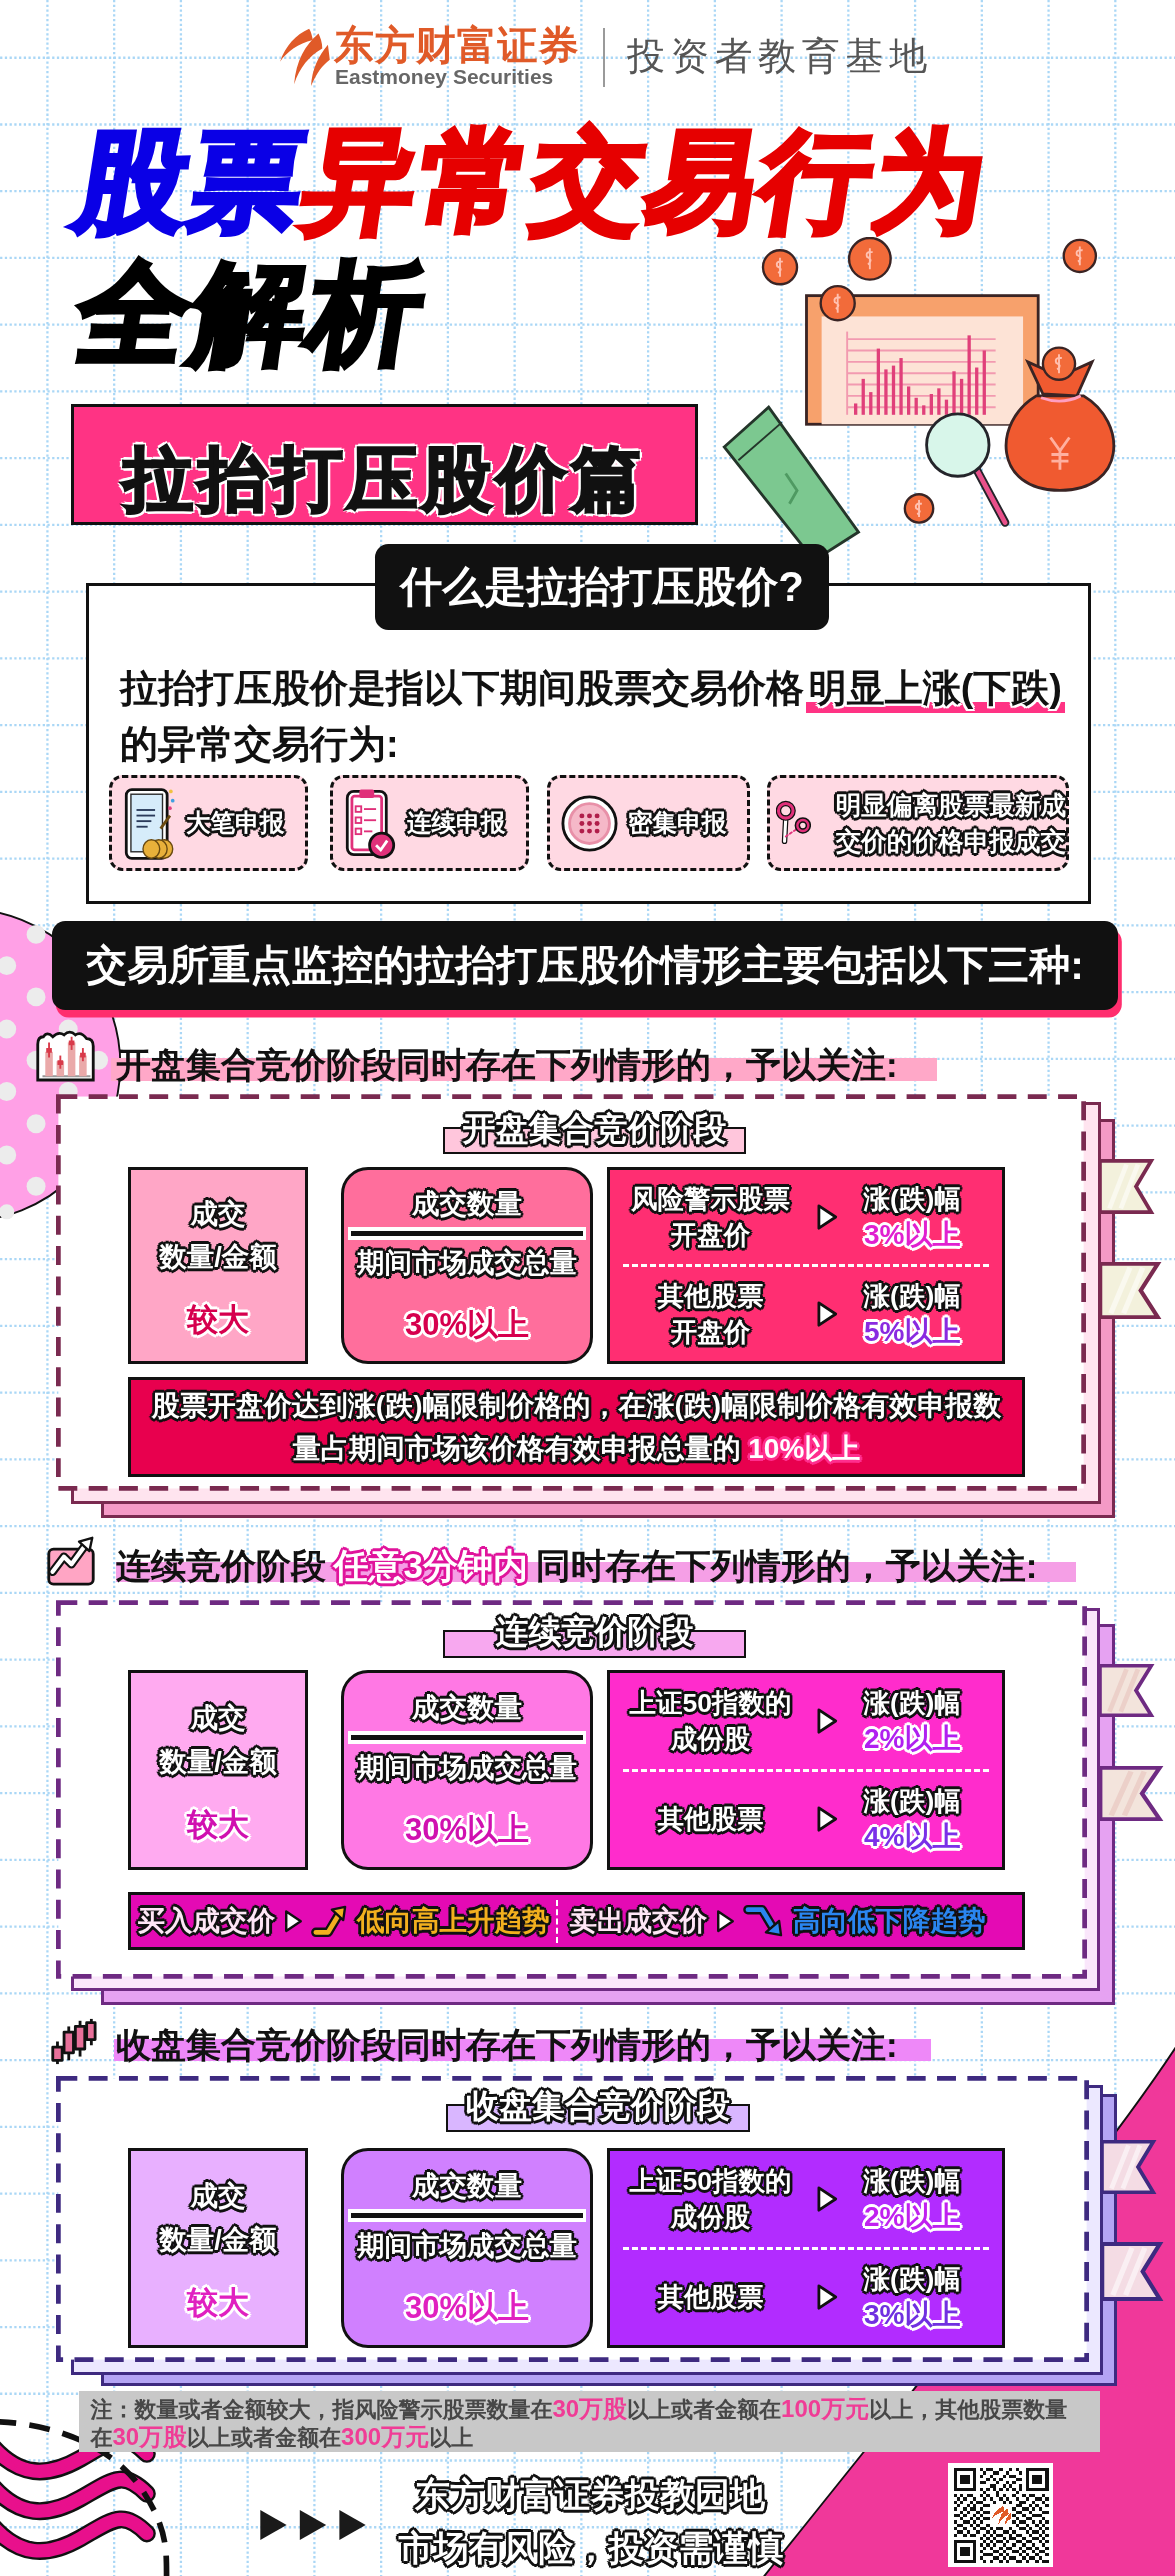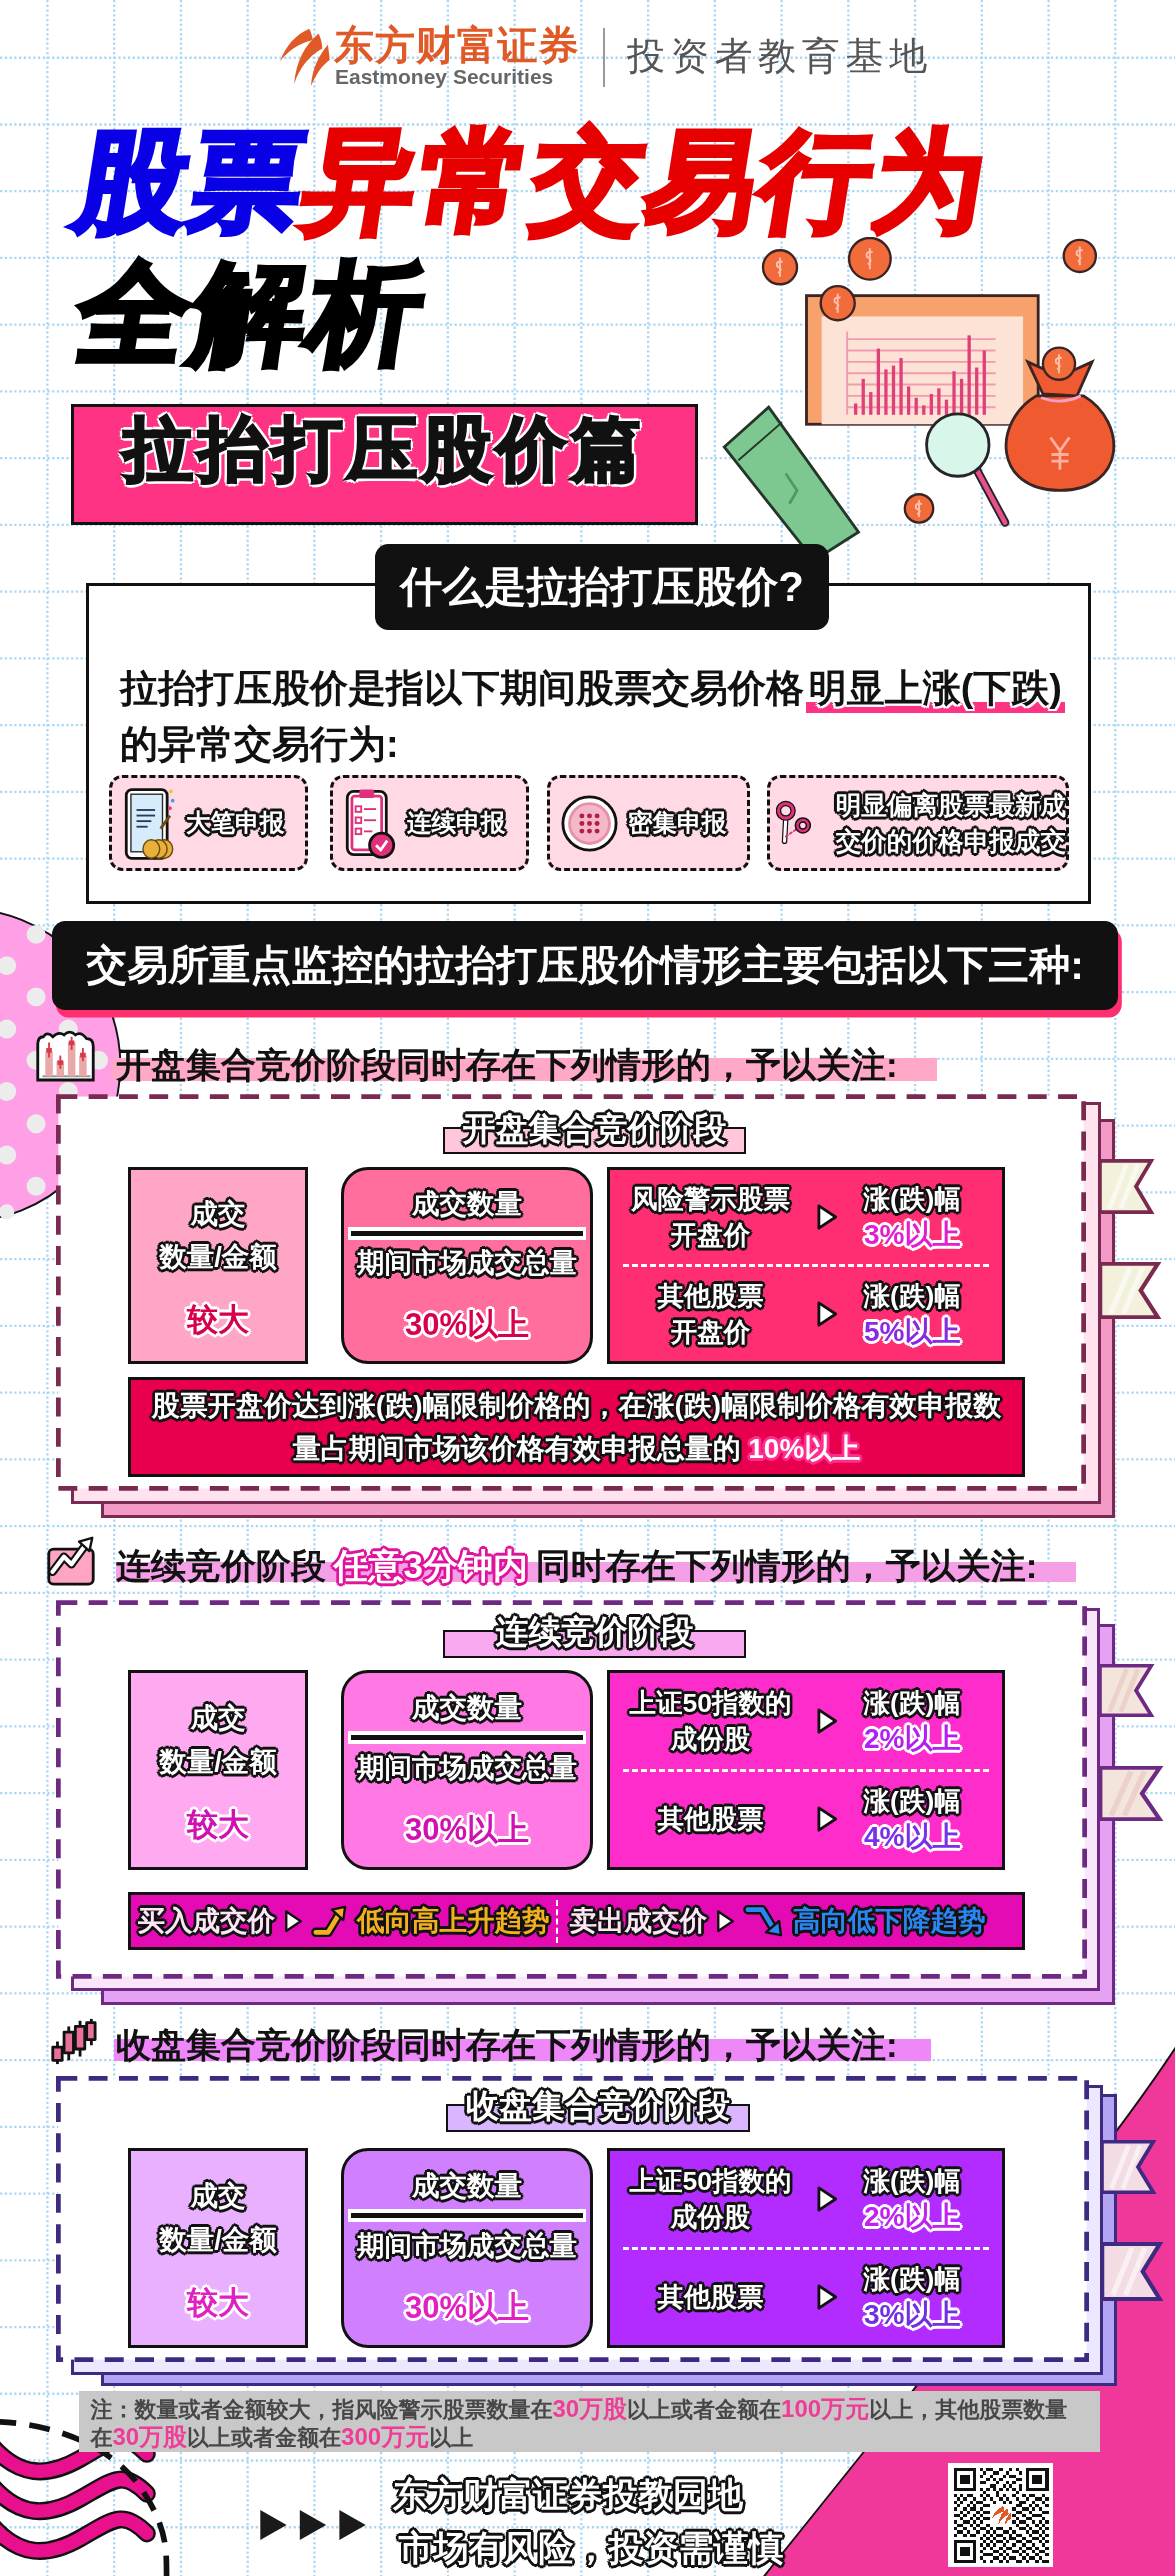--- a/index.html
+++ b/index.html
@@ -21,21 +21,21 @@
   .brand-cn { left: 334px; top: 23px; font-size: 40px; line-height: 44px; color: var(--brand); letter-spacing: 0.9px; white-space: nowrap; }
   .brand-en { left: 335px; top: 65px; font-size: 21px; line-height: 24.6px; color: #676767; white-space: nowrap; }
   .brand-div { left: 603px; top: 27.5px; width: 1.9px; height: 59px; background: #9a9a9a; }
   .brand-tag { left: 627px; top: 34px; font-size: 38px; line-height: 44px; color: #555; font-weight: normal; letter-spacing: 5.7px; white-space: nowrap; }
 
   
   .t1 { left: 68px; top: 114px; font-size: 110px; line-height: 133px; font-weight: 900; letter-spacing: 3.8px; transform: skewX(-9deg); transform-origin: left bottom; white-space: nowrap; }
   .t1 .blue { color: var(--blue); -webkit-text-stroke: 4.7px var(--blue); }
   .t1 .red { color: var(--red); -webkit-text-stroke: 4.7px var(--red); }
   .t2 { left: 68px; top: 247px; font-size: 112px; line-height: 133px; font-weight: 900; color: #000; -webkit-text-stroke: 4.7px #000; letter-spacing: 3.8px; transform: skewX(-9deg); transform-origin: left bottom; white-space: nowrap; }
-  .sub-banner { left: 71px; top: 404px; width: 627px; height: 121px; background: var(--subbg); border: 3.8px solid #111; display: flex; align-items: flex-start; justify-content: center; }
+  .sub-banner { left: 71px; top: 404px; width: 627px; height: 121px; background: var(--subbg); border: 3.8px solid #111; display: flex; align-items: flex-end; justify-content: center; }
   .sub-text { font-size: 70px; line-height: 85px; letter-spacing: 4.7px; color: #111; -webkit-text-stroke: 2.8px #111; font-weight: 900;
     text-shadow: -2.8px -2.8px 0 #fff, 2.8px -2.8px 0 #fff, -2.8px 2.8px 0 #fff, 2.8px 2.8px 0 #fff, -3.8px 0 0 #fff, 3.8px 0 0 #fff, 0 -3.8px 0 #fff, 0 3.8px 0 #fff; white-space: nowrap; }
 
   
   .def-box { left: 86px; top: 583px; width: 1005px; height: 321px; background: #fff; border: 3.8px solid #111; }
   .def-pill { left: 375px; top: 544px; width: 454px; height: 86px; background: #111; border-radius: 13.3px; color: #fff; font-size: 42px; line-height: 86px; text-align: center; white-space: nowrap; }
   .def-line { left: 120px; font-size: 38px; line-height: 49px; color: #111; white-space: nowrap; }
   .def-hl { display: inline-block; margin-left: 1.9px; padding: 0 2.8px; color: #111;
     background: linear-gradient(to bottom, transparent 0, transparent 77%, #ff3384 77%, #ff3384 100%);
     text-shadow: -1.9px -1.9px 0 #fff, 1.9px -1.9px 0 #fff, -1.9px 1.9px 0 #fff, 1.9px 1.9px 0 #fff, -1.9px 0 0 #fff, 1.9px 0 0 #fff, 0 -1.9px 0 #fff, 0 1.9px 0 #fff; }
@@ -581,21 +581,21 @@
     <div class="note-line">
       <span>在</span><span class="hl">30万股</span><span>以上或者金额在</span><span class="hl">300万元</span><span>以上</span>
     </div>
   </div>
 
   <svg class="abs" style="left:258px;top:2509px" width="110" height="32" viewBox="0 0 116 34">
     <polygon points="2,1 30,17 2,33" fill="#1a1a1a"></polygon>
     <polygon points="44,1 72,17 44,33" fill="#1a1a1a"></polygon>
     <polygon points="86,1 114,17 86,33" fill="#1a1a1a"></polygon>
   </svg>
-  <div class="abs foot ow" style="left:358px;top:2473px;width:420px">东方财富证券投教园地</div>
+  <div class="abs foot ow" style="left:380px;top:2473px;width:420px">东方财富证券投教园地</div>
   <div class="abs foot ow" style="left:379px;top:2526px;width:424px">市场有风险，投资需谨慎</div>
 
   <div class="abs qr">
     <svg width="96" height="95" viewBox="0 0 29 29" shape-rendering="crispEdges">
       <rect width="29" height="29" fill="#fff"></rect>
       <g fill="#111">
         <path d="M0 0h7v7h-7zM22 0h7v7h-7zM0 22h7v7h-7z"></path>
       </g>
       <g fill="#fff">
           <path d="M1 1h5v5h-5zM23 1h5v5h-5zM1 23h5v5h-5z"></path>

